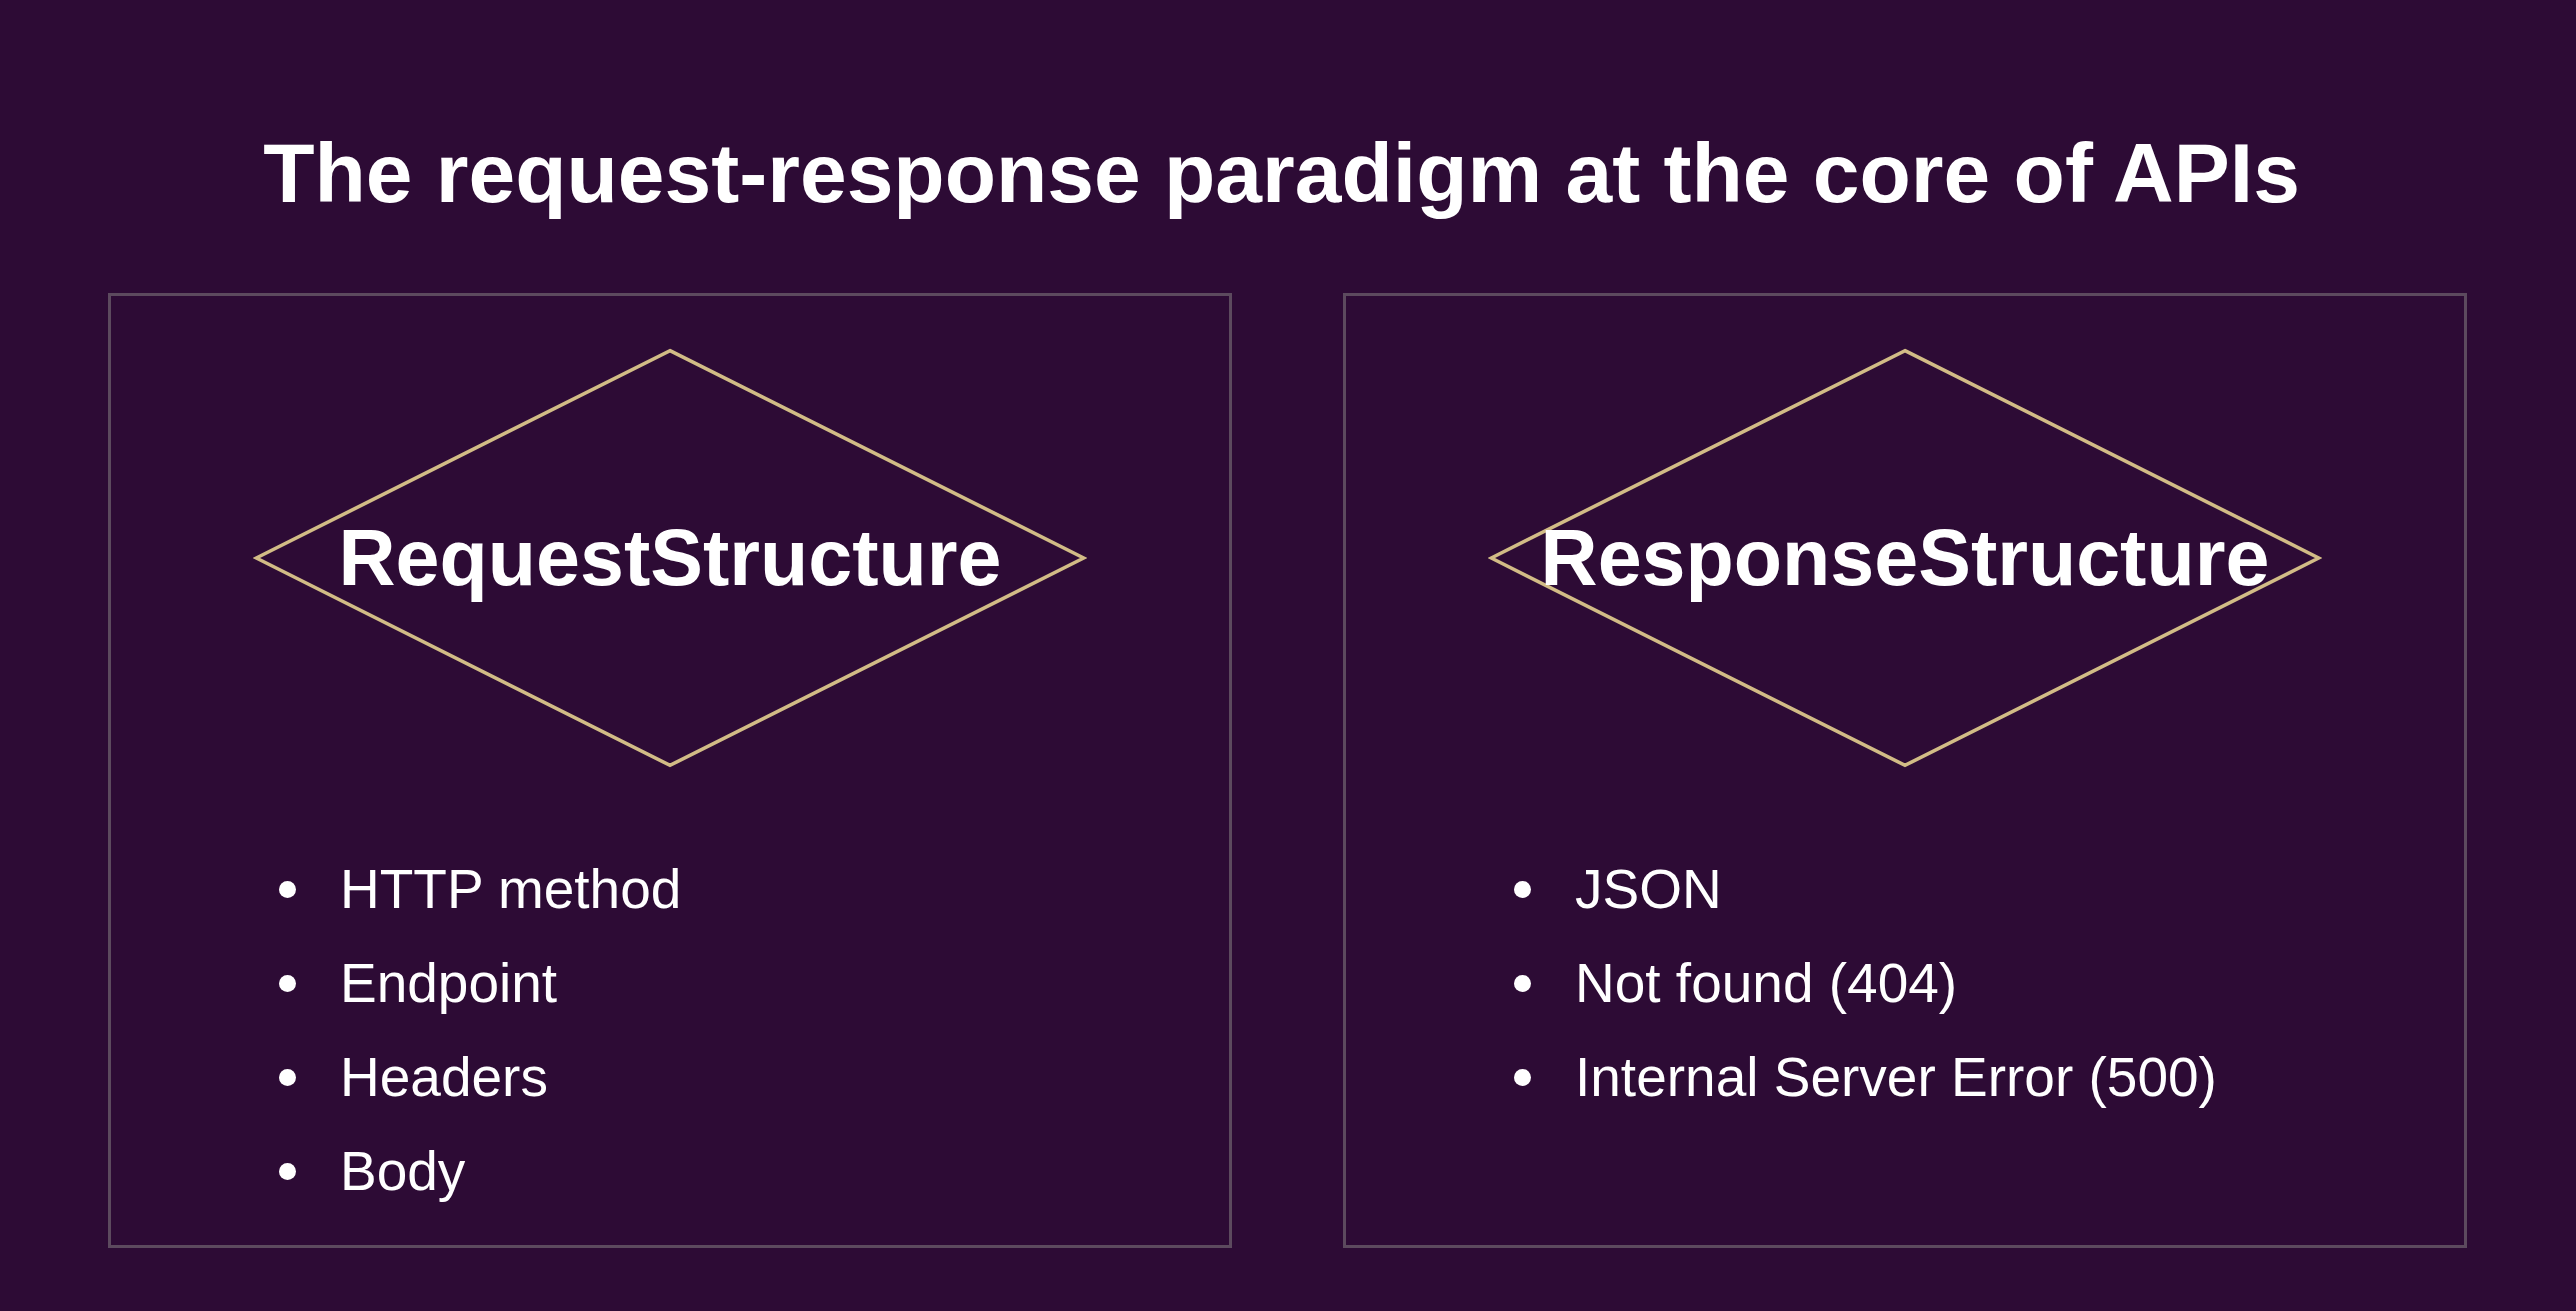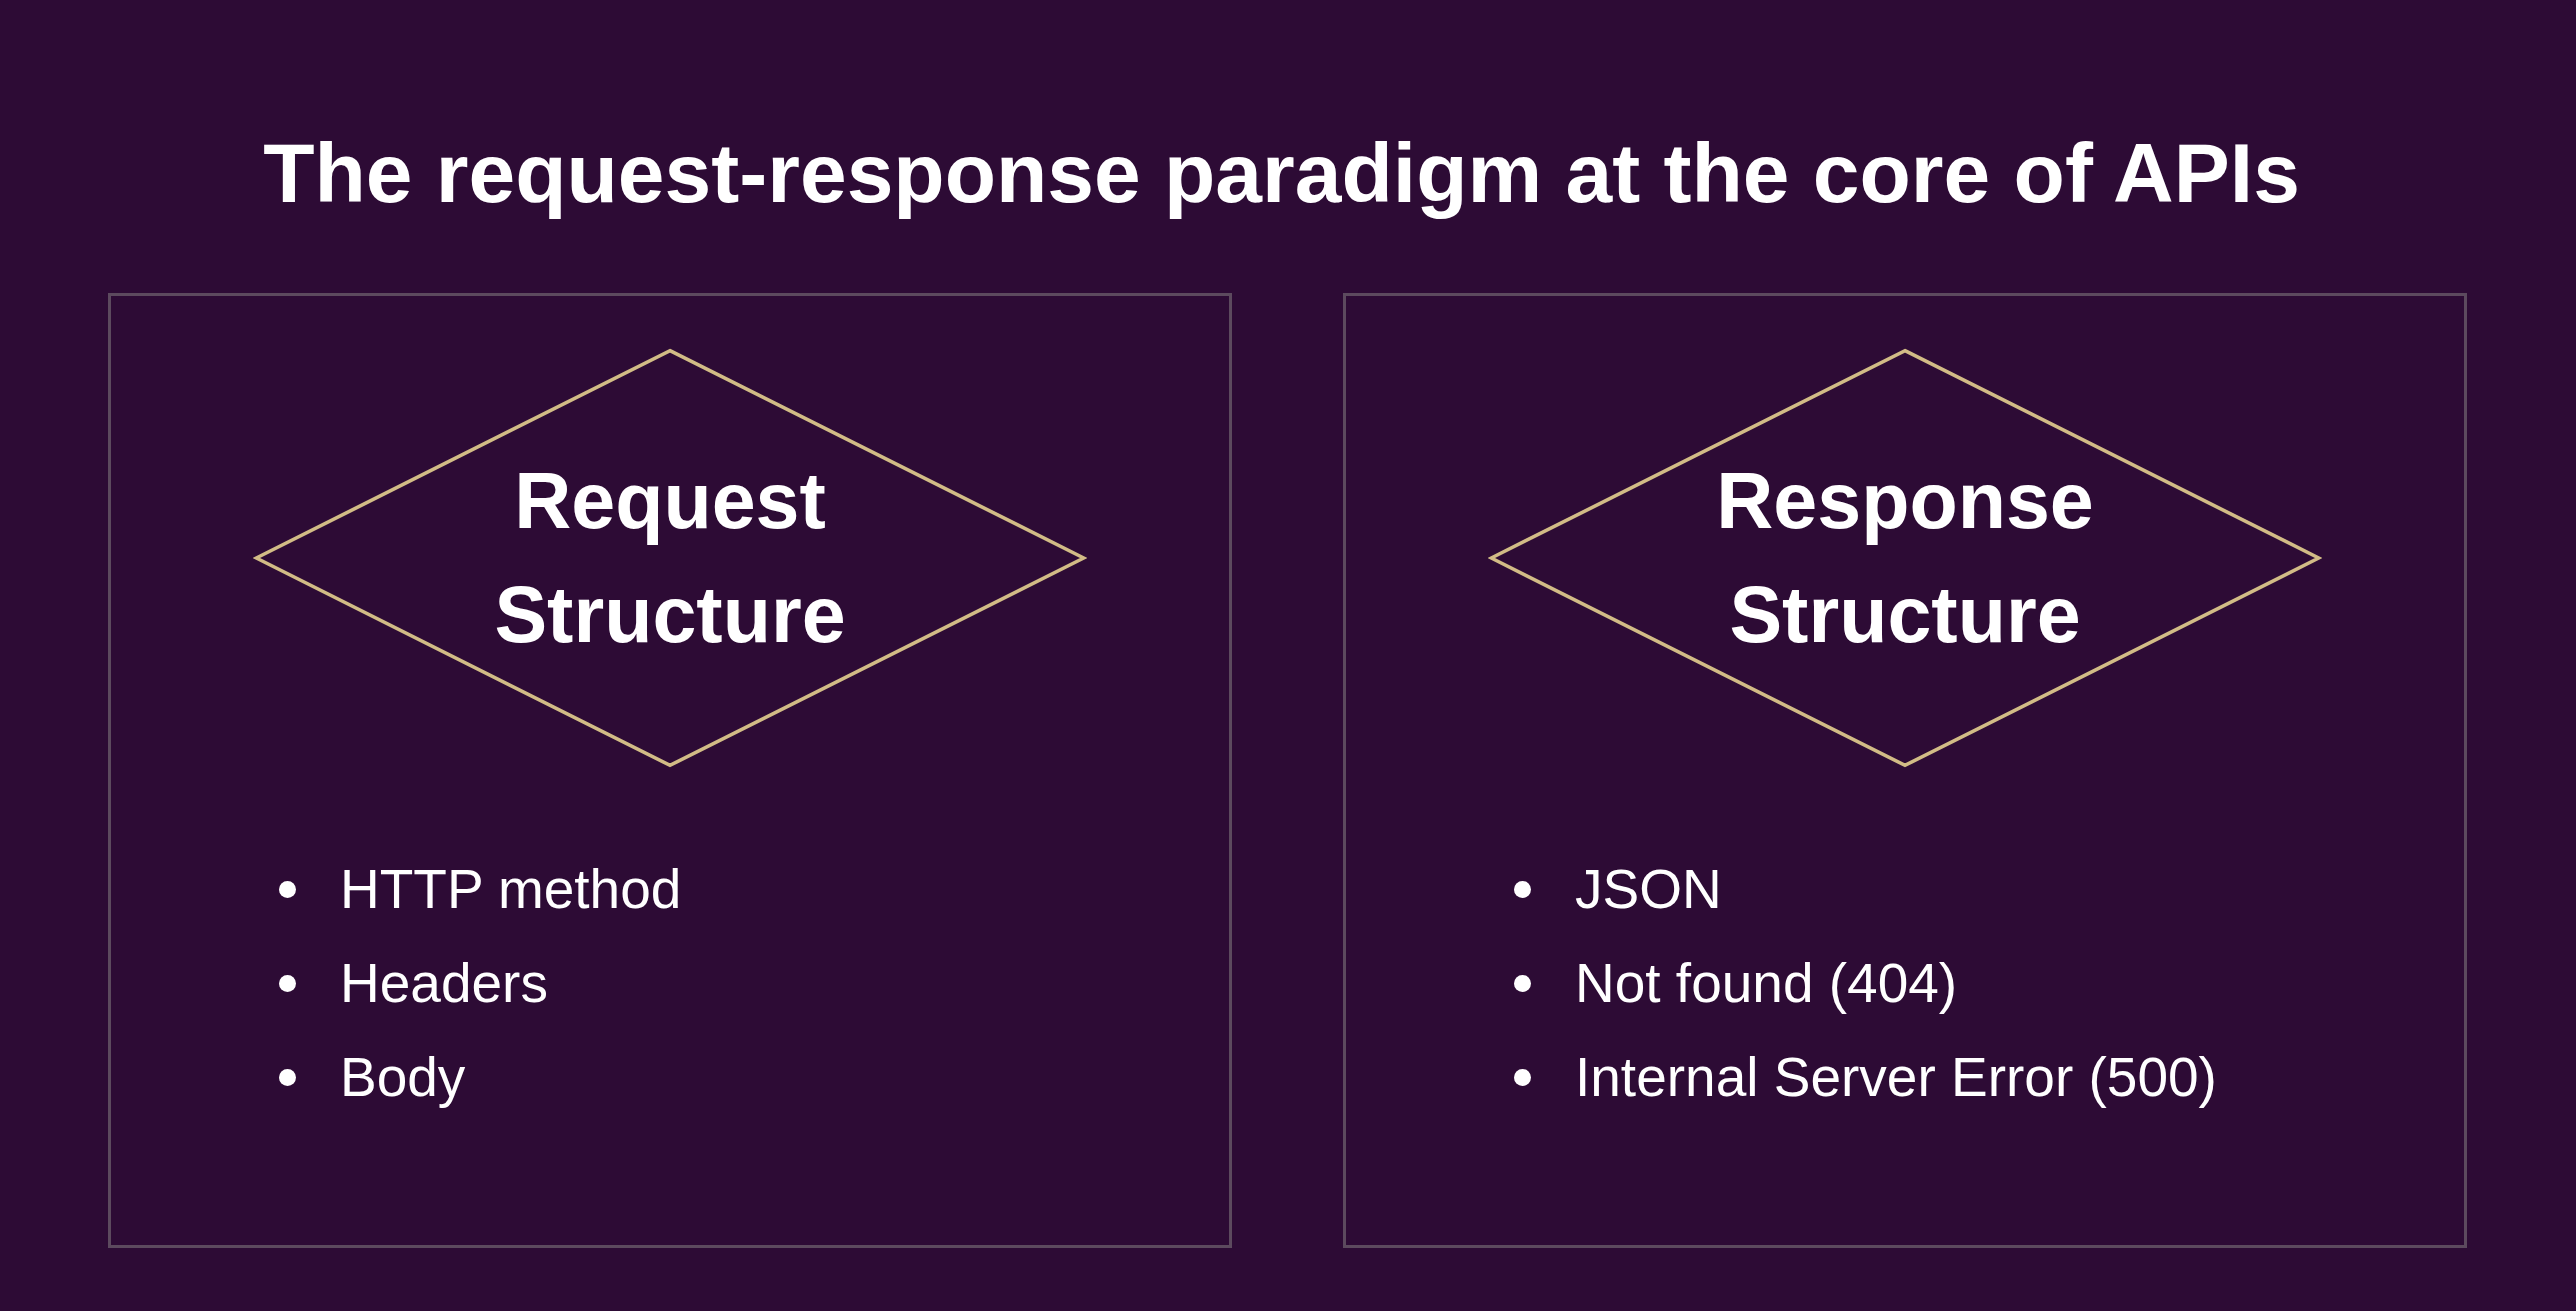--- a/index.html
+++ b/index.html
@@ -40,21 +40,21 @@
     top:52px;
     left:50%;
     transform:translateX(-50%);
     width:834px;height:420px;
   }
   .diamond-wrap svg{display:block;width:100%;height:100%;}
   .diamond-label{
     position:absolute;
     inset:0;
     display:flex;
-    flex-direction:column;
+    flex-direction:row;
     align-items:center;
     justify-content:center;
     text-align:center;
     font-size:79px;
     font-weight:800;
     line-height:114px;
     color:var(--text);
   }
   .bullets{
     position:absolute;
@@ -95,20 +95,24 @@
       <span>Structure</span>
     </div>
   </div>
   <ul class="bullets">
     <li>
       <span class="dot"></span>
       <span>HTTP method</span>
     </li>
     <li>
       <span class="dot"></span>
+      <span>Endpoint</span>
+    </li>
+    <li>
+      <span class="dot"></span>
       <span>Headers</span>
     </li>
     <li>
       <span class="dot"></span>
       <span>Body</span>
     </li>
   </ul>
 </section>
 
 <section class="panel right">

